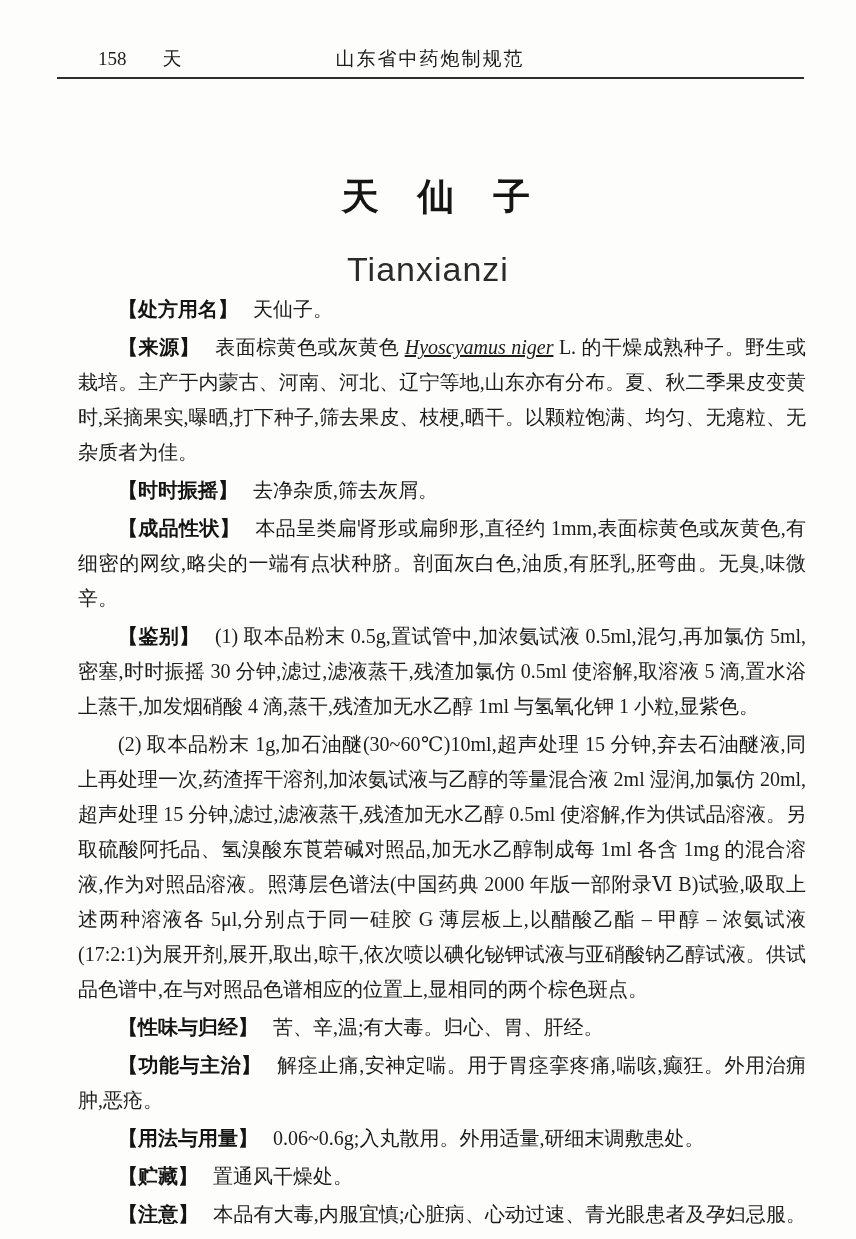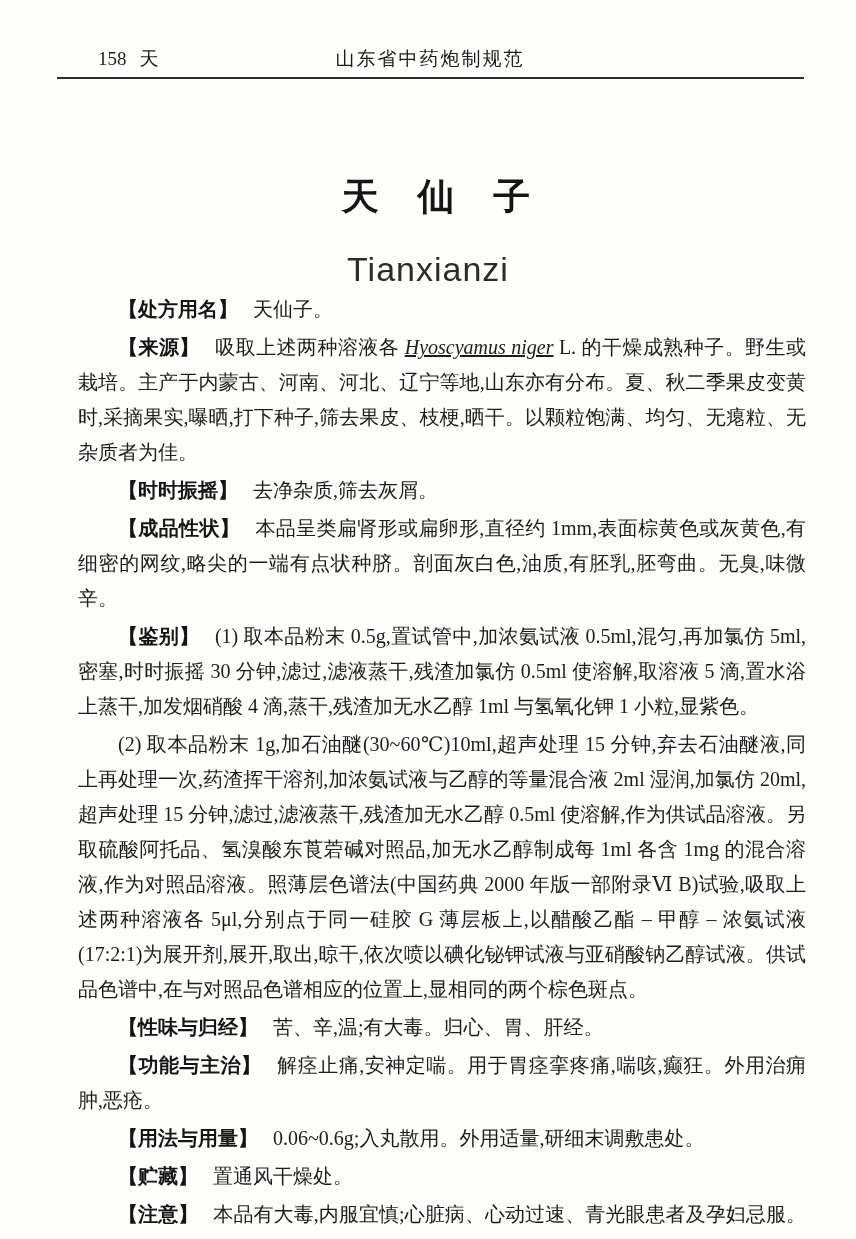--- a/index.html
+++ b/index.html
@@ -12,21 +12,21 @@
     color:#1c1c1c;
     overflow:hidden;
   }
   
   .header{
     position:absolute;top:46px;left:60px;right:56px;height:26px;
     font-size:19px;
   }
   .folio{
     position:absolute;left:38px;top:0;
-    display:flex;align-items:baseline;gap:13px;
+    display:flex;align-items:baseline;gap:36px;
   }
   .book-title{
     position:absolute;left:0;right:0;top:0;
     text-align:center;
     letter-spacing:2px;
   }
   .header-rule{
     position:absolute;top:77px;left:57px;right:52px;
     border-top:2.5px solid #2e2e2e;
   }
@@ -92,21 +92,21 @@
 
   <div class="content">
 
     <p>
       <span class="lbl">【处方用名】</span>
       <span>天仙子。</span>
     </p>
 
     <p>
       <span class="lbl">【来源】</span>
-      <span>吸取上述两种溶液各 </span><i class="latin">Hyoscyamus niger</i><span> L. 的干燥成熟种子。野生或栽培。主产于内蒙古、河南、河北、辽宁等地,山东亦有分布。夏、秋二季果皮变黄时,采摘果实,曝晒,打下种子,筛去果皮、枝梗,晒干。以颗粒饱满、均匀、无瘪粒、无杂质者为佳。</span>
+      <span>表面棕黄色或灰黄色 </span><i class="latin">Hyoscyamus niger</i><span> L. 的干燥成熟种子。野生或栽培。主产于内蒙古、河南、河北、辽宁等地,山东亦有分布。夏、秋二季果皮变黄时,采摘果实,曝晒,打下种子,筛去果皮、枝梗,晒干。以颗粒饱满、均匀、无瘪粒、无杂质者为佳。</span>
     </p>
 
     <p>
       <span class="lbl">【时时振摇】</span>
       <span>去净杂质,筛去灰屑。</span>
     </p>
 
     <p>
       <span class="lbl">【成品性状】</span>
       <span>本品呈类扁肾形或扁卵形,直径约 1mm,表面棕黄色或灰黄色,有细密的网纹,略尖的一端有点状种脐。剖面灰白色,油质,有胚乳,胚弯曲。无臭,味微辛。</span>

